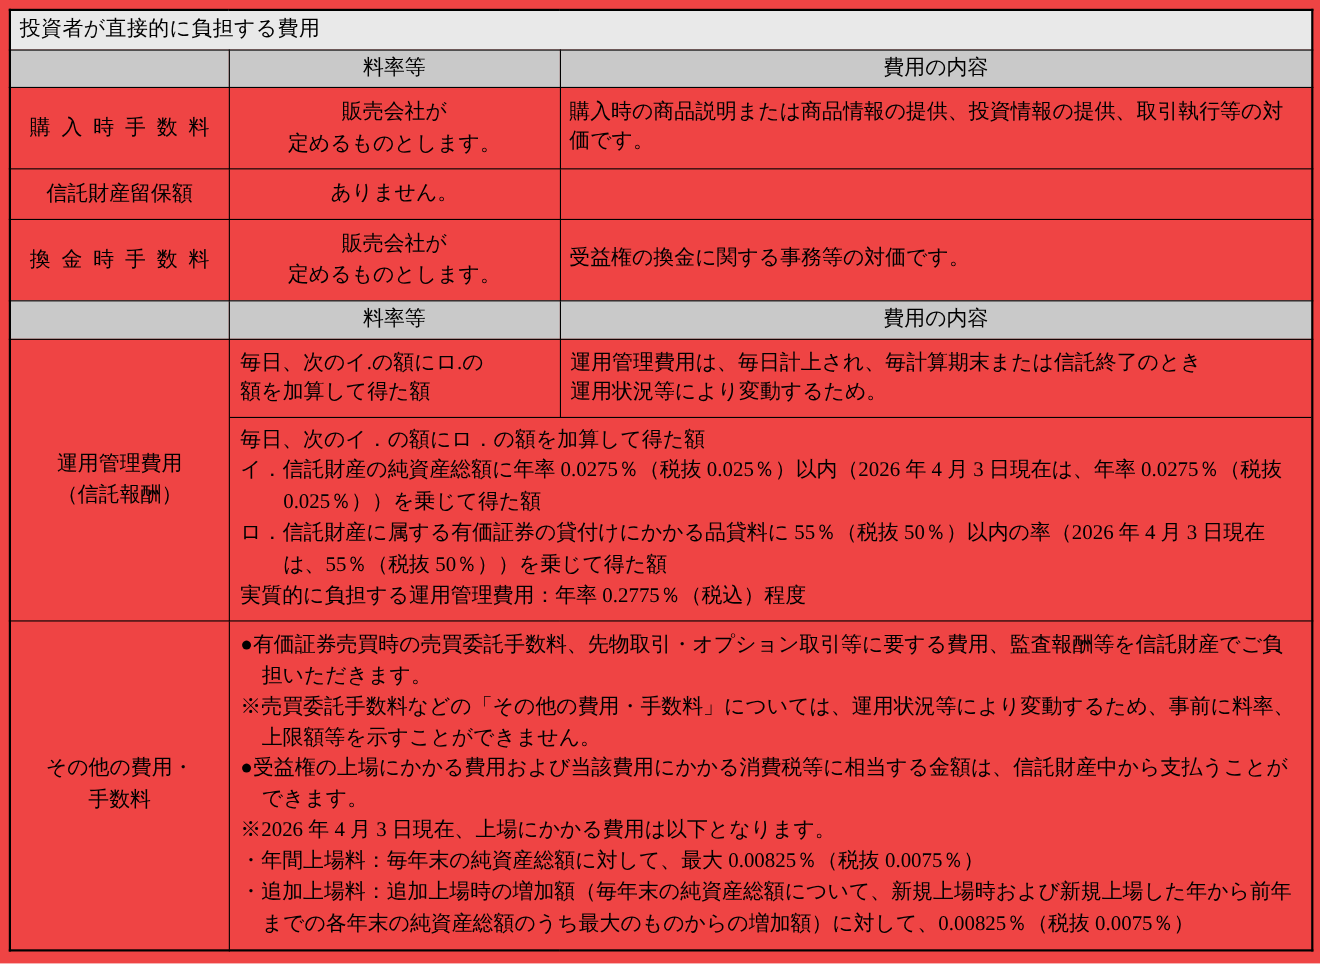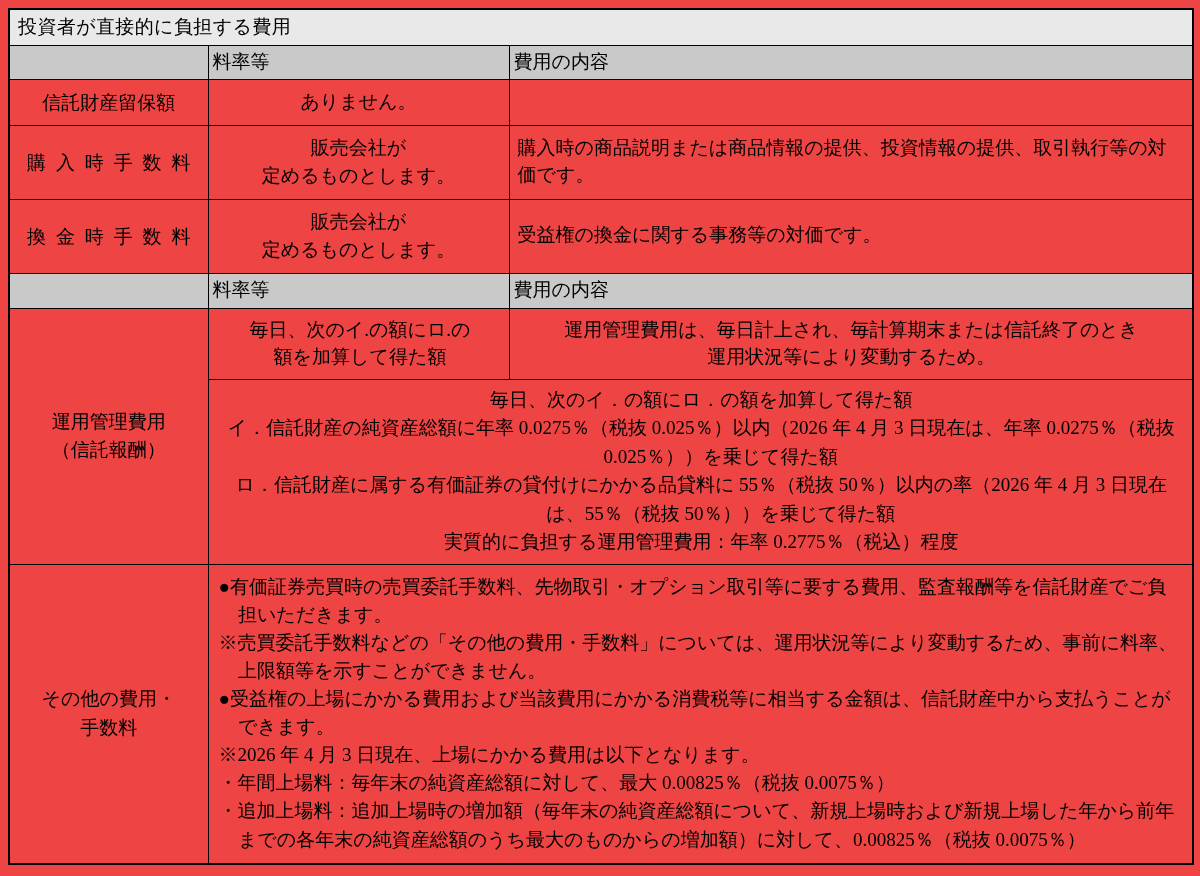--- a/index.html
+++ b/index.html
@@ -40,20 +40,21 @@
   .section-head {
     background: #e9e9e9;
     font-size: 19px;
     line-height: 1.35;
     padding: 4px 6px 5px 8px !important;
     white-space: nowrap;
     letter-spacing: 0.02em;
   }
   .col-head {
     background: #c9c9c9;
+    text-align: center;
     font-size: 19px;
     line-height: 1.3;
     padding: 4px 4px 5px 4px !important;
     height: 24px;
   }
   .col-head.blank { background: #c9c9c9; }
 
   .label-cell {
     text-align: center;
     font-size: 19px;
@@ -160,58 +161,58 @@
         <td class="section-head" colspan="3">投資者が直接的に負担する費用</td>
       </tr>
 
       <tr>
         <td class="col-head blank"></td>
         <td class="col-head">料率等</td>
         <td class="col-head">費用の内容</td>
       </tr>
 
       <tr>
-        <td class="label-cell"><span>信託財産留保額</span></td>
-        <td class="rate-cell">
-          <div>ありません。</div>
-        </td>
-        <td class="desc-cell"></td>
-      </tr>
-
-      <tr>
         <td class="label-cell"><span class="spaced">購入時手数料</span></td>
         <td class="rate-cell">
           <div>販売会社が</div>
           <div>定めるものとします。</div>
         </td>
         <td class="desc-cell">購入時の商品説明または商品情報の提供、投資情報の提供、取引執行等の対価です。</td>
       </tr>
 
       <tr>
+        <td class="label-cell"><span>信託財産留保額</span></td>
+        <td class="rate-cell">
+          <div>ありません。</div>
+        </td>
+        <td class="desc-cell"></td>
+      </tr>
+
+      <tr>
         <td class="label-cell"><span class="spaced">換金時手数料</span></td>
         <td class="rate-cell">
           <div>販売会社が</div>
           <div>定めるものとします。</div>
         </td>
         <td class="desc-cell mid">受益権の換金に関する事務等の対価です。</td>
       </tr>
 
 
       <tr>
         <td class="col-head blank"></td>
         <td class="col-head">料率等</td>
         <td class="col-head">費用の内容</td>
       </tr>
 
       <tr>
         <td class="mgmt-label">
           <div><span class="spaced2">運用管理費用</span></div>
           <div><span class="spaced2">（信託報酬）</span></div>
         </td>
-        <td colspan="2" style="padding:0 !important;text-align:center;">
+        <td colspan="2" style="padding:0 !important;">
           <table class="inner">
             <colgroup>
                 <col style="width:301px">
                 <col style="width:681px">
               </colgroup>
             <tbody>
               <tr>
                 <td class="inner-top-left">
                   <div>毎日、次のイ.の額にロ.の</div>
                   <div>額を加算して得た額</div>

